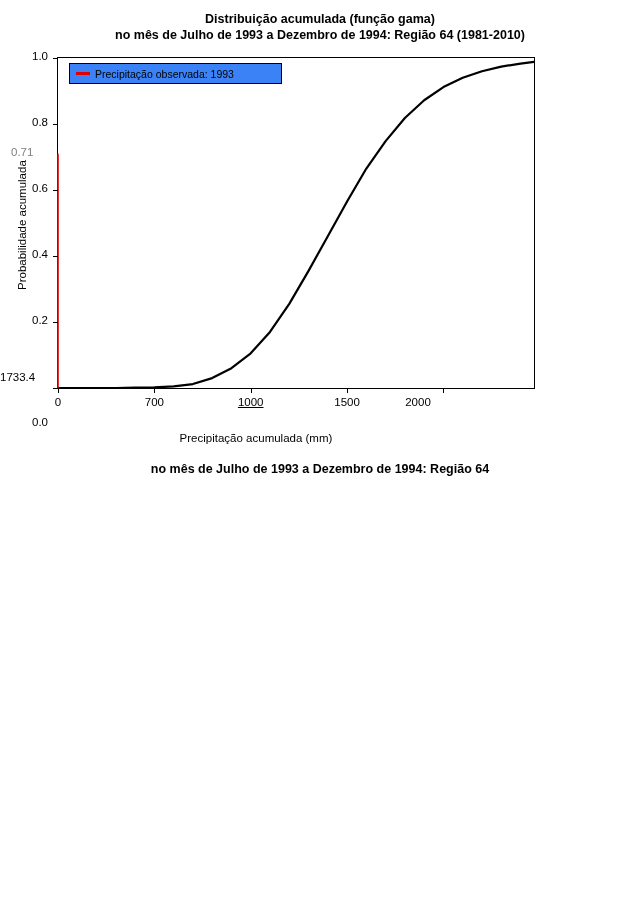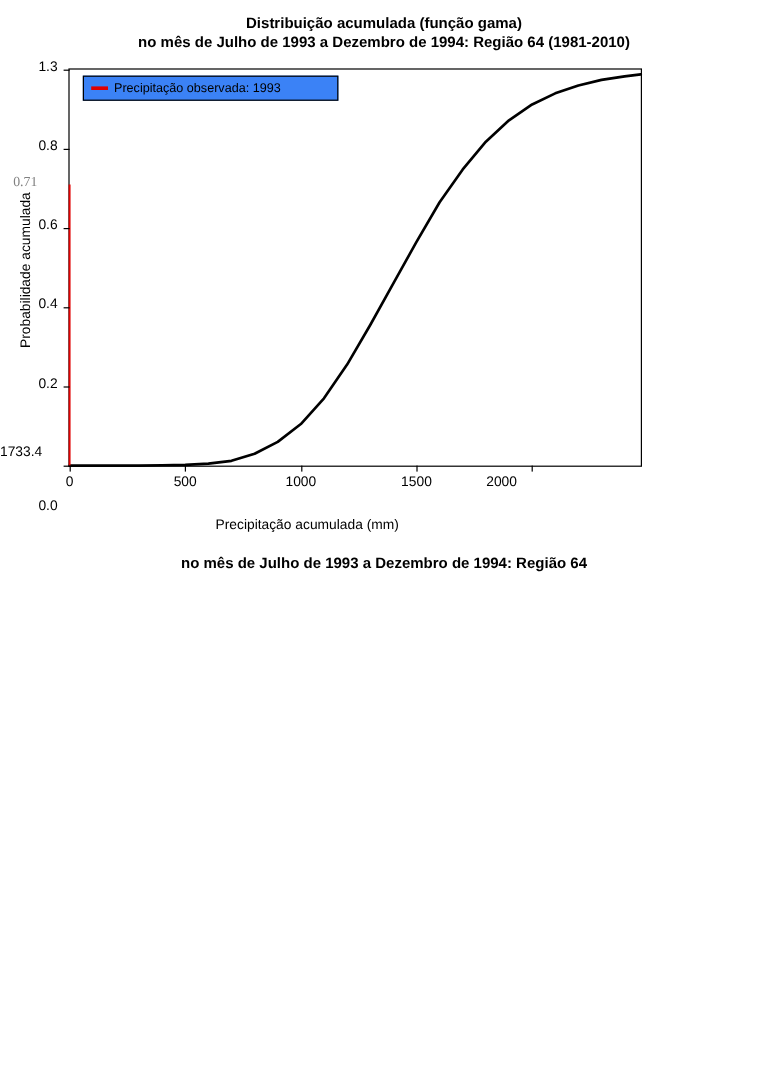--- a/index.html
+++ b/index.html
@@ -103,49 +103,49 @@
     <svg class="curve" id="svg-top" width="476" height="330">
         <path d="M0.00,330.00 L19.27,330.00 L38.54,330.00 L57.81,330.00 L77.09,329.67 L96.36,329.34 L115.63,328.35 L134.90,326.04 L154.17,320.10 L173.44,310.20 L192.71,295.35 L211.98,273.90 L231.26,245.85 L250.53,212.85 L269.80,178.20 L289.07,143.55 L308.34,110.55 L327.61,83.16 L346.88,60.06 L366.15,42.24 L385.43,29.04 L404.70,19.80 L423.97,13.20 L443.24,8.58 L462.51,5.61 L476.00,3.96 " fill="none" stroke="#000000" stroke-width="2.2" stroke-linecap="round" stroke-linejoin="round"></path>
         <line x1="0" y1="95.70000000000002" x2="NaN" y2="95.70000000000002" stroke="#e00000" stroke-width="1.6"></line>
         <line x1="NaN" y1="95.70000000000002" x2="NaN" y2="330" stroke="#e00000" stroke-width="1.6"></line>
       </svg>
   </div>
 
   <div class="axis-label ylab" id="ylab-top" style="left:16px;top:290px;">Probabilidade acumulada</div>
   <div class="axis-label" style="left:0;top:432px;width:512px;">Precipitação acumulada (mm)</div>
 
-  <div class="graytag" id="prob-tag-top" style="left: 11px; top: 145.7px; font-family: Liberation Serif, serif;">0.71</div>
+  <div class="graytag" id="prob-tag-top" style="left: 11px; top: 145.7px;">0.71</div>
   <div class="valtag" id="val-tag-top" style="top: 371px;">1733.4</div>
 
   <div class="legend" id="legend-top">
     <div class="legend-swatch" id="legend-top-swatch" style="background: rgb(224, 0, 0);"></div>
     <div class="legend-text">Precipitação observada: 1993</div>
   </div>
 <div class="tickmark-x" style="left: 58px; top: 388px;"></div>
     <div class="tick-x" style="left: 58px; top: 396px;">0</div>
     <div class="tickmark-x" style="left: 154.356px; top: 388px;"></div>
-    <div class="tick-x" style="left: 154.356px; top: 396px;">500</div>
+    <div class="tick-x" style="left: 154.356px; top: 396px;">700</div>
     <div class="tickmark-x" style="left: 250.713px; top: 388px;"></div>
-    <div class="tick-x" style="left: 250.713px; top: 396px;">1000</div>
+    <div class="tick-x" style="left: 250.713px; top: 396px; text-decoration: underline;">1000</div>
     <div class="tickmark-x" style="left: 347.069px; top: 388px;"></div>
     <div class="tick-x" style="left: 347.069px; top: 396px;">1500</div>
     <div class="tickmark-x" style="left: 443.425px; top: 388px;"></div>
     <div class="tick-x" style="left: 418px; top: 396px;">2000</div>
     <div class="tickmark-y" style="left: 53px; top: 388px;"></div>
     <div class="tick-y" style="left: 8px; top: 388px; margin-top: 28px;">0.0</div>
     <div class="tickmark-y" style="left: 53px; top: 322px;"></div>
     <div class="tick-y" style="left: 8px; top: 322px;">0.2</div>
     <div class="tickmark-y" style="left: 53px; top: 256px;"></div>
     <div class="tick-y" style="left: 8px; top: 256px;">0.4</div>
     <div class="tickmark-y" style="left: 53px; top: 190px;"></div>
     <div class="tick-y" style="left: 8px; top: 190px;">0.6</div>
     <div class="tickmark-y" style="left: 53px; top: 124px;"></div>
     <div class="tick-y" style="left: 8px; top: 124px;">0.8</div>
     <div class="tickmark-y" style="left: 53px; top: 58px;"></div>
-    <div class="tick-y" style="left: 8px; top: 58px;">1.3</div>
+    <div class="tick-y" style="left: 8px; top: 58px;">1.0</div>
   </div>
 
 <div class="panel" id="panel-bottom">
   <div class="title" id="title-bottom">
     <div>no mês de Julho de 1993 a Dezembro de 1994: Região 64</div>
   </div>
 
 </div>
 
 </body></html>

